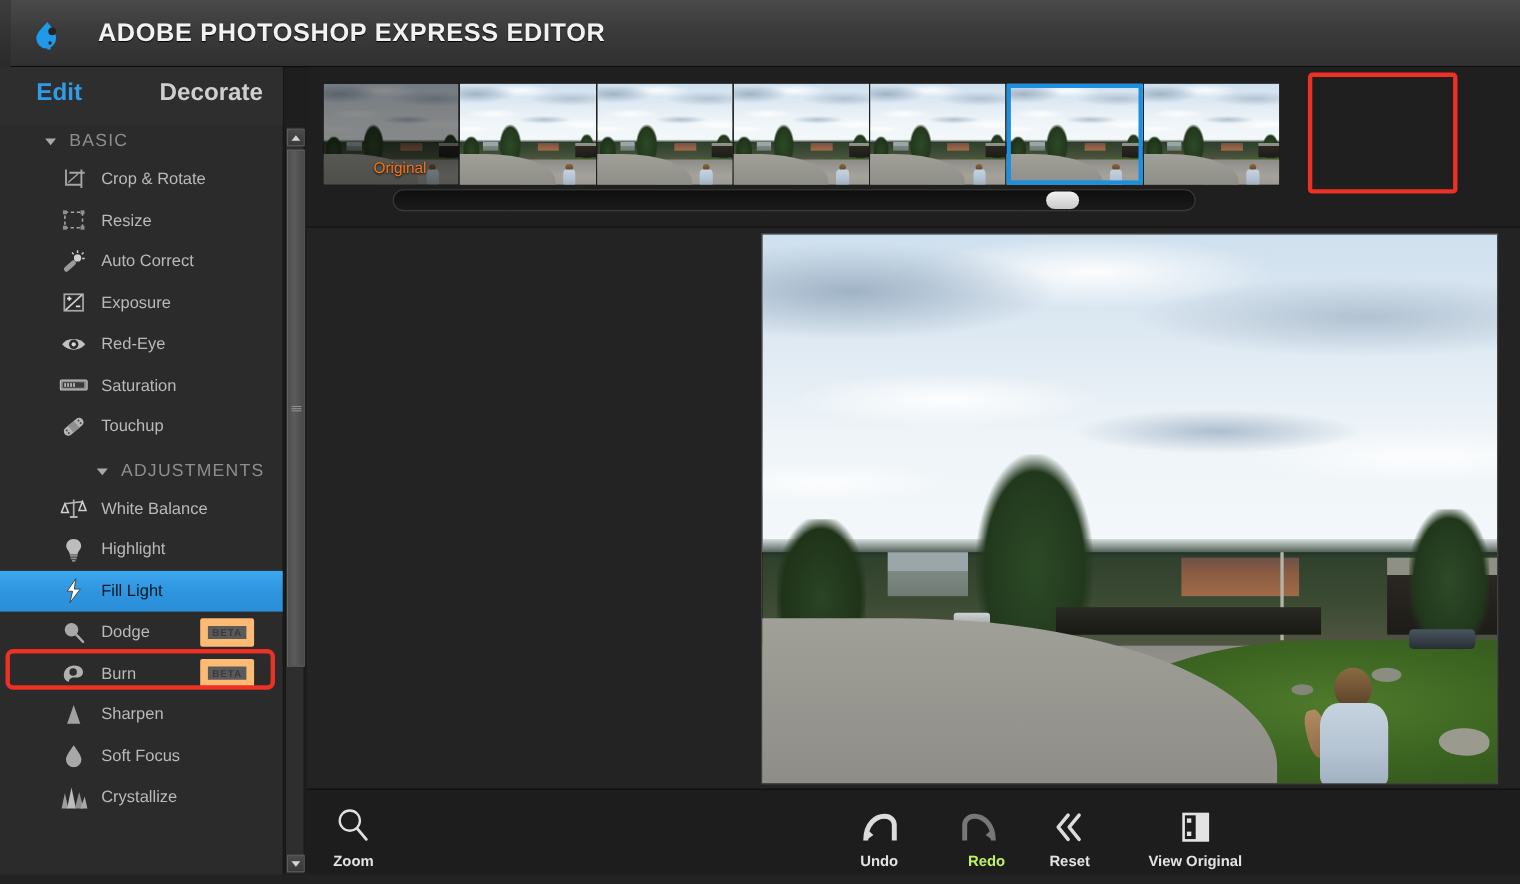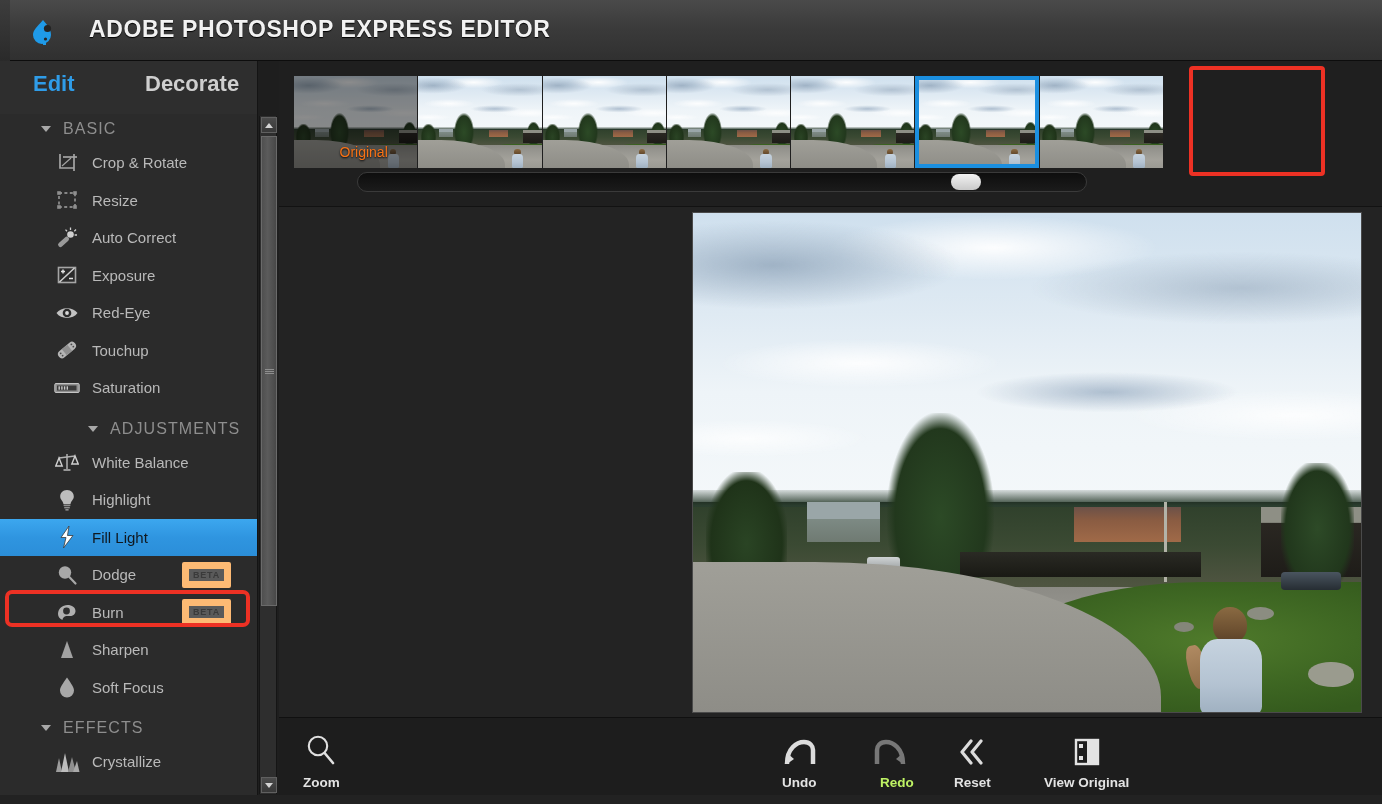--- a/index.html
+++ b/index.html
@@ -480,48 +480,48 @@
             <path d="M1.5 9 C6 2.5 18 2.5 22.5 9 C18 15.5 6 15.5 1.5 9 Z" fill="#c2c2c2"></path>
             <circle cx="12" cy="9" r="4.3" fill="#2b2b2b"></circle>
             <circle cx="12" cy="9" r="1.9" fill="#d8d8d8"></circle>
           </svg>
         </span>
         <span class="tool-label">Red-Eye</span>
       </div>
 
       <div class="tool-row">
         <span class="tool-icon">
+          <svg width="26" height="14" viewBox="0 0 26 14">
+            <rect x="0.8" y="2.5" width="24.4" height="9" rx="1.2" fill="#8f8f8f" stroke="#c4c4c4" stroke-width="1"></rect>
+            <rect x="3" y="4.5" width="19.5" height="5" fill="#3a3a3a"></rect>
+            <rect x="4.5" y="5.3" width="1.4" height="3.4" fill="#c9c9c9"></rect>
+            <rect x="7.2" y="5.3" width="1.4" height="3.4" fill="#c9c9c9"></rect>
+            <rect x="9.9" y="5.3" width="1.4" height="3.4" fill="#c9c9c9"></rect>
+            <rect x="12.6" y="5.3" width="1.4" height="3.4" fill="#c9c9c9"></rect>
+          </svg>
+        </span>
+        <span class="tool-label">Saturation</span>
+      </div>
+
+      <div class="tool-row">
+        <span class="tool-icon">
           <svg width="24" height="24" viewBox="0 0 24 24">
             <g transform="rotate(-40 12 12)">
               <rect x="1.5" y="8" width="21" height="8" rx="4" fill="#b5b5b5"></rect>
               <rect x="8.5" y="8.2" width="7" height="7.6" fill="#8f8f8f"></rect>
               <circle cx="5" cy="10.5" r="0.9" fill="#4a4a4a"></circle>
               <circle cx="5" cy="13.5" r="0.9" fill="#4a4a4a"></circle>
               <circle cx="19" cy="10.5" r="0.9" fill="#4a4a4a"></circle>
               <circle cx="19" cy="13.5" r="0.9" fill="#4a4a4a"></circle>
             </g>
           </svg>
         </span>
         <span class="tool-label">Touchup</span>
       </div>
 
-      <div class="tool-row">
-        <span class="tool-icon">
-          <svg width="26" height="14" viewBox="0 0 26 14">
-            <rect x="0.8" y="2.5" width="24.4" height="9" rx="1.2" fill="#8f8f8f" stroke="#c4c4c4" stroke-width="1"></rect>
-            <rect x="3" y="4.5" width="19.5" height="5" fill="#3a3a3a"></rect>
-            <rect x="4.5" y="5.3" width="1.4" height="3.4" fill="#c9c9c9"></rect>
-            <rect x="7.2" y="5.3" width="1.4" height="3.4" fill="#c9c9c9"></rect>
-            <rect x="9.9" y="5.3" width="1.4" height="3.4" fill="#c9c9c9"></rect>
-            <rect x="12.6" y="5.3" width="1.4" height="3.4" fill="#c9c9c9"></rect>
-          </svg>
-        </span>
-        <span class="tool-label">Saturation</span>
-      </div>
-
       <div class="group-header" style="margin-top:7px;margin-left:47px;">
         <span class="group-arrow"></span>
         <span class="group-label">ADJUSTMENTS</span>
       </div>
 
       <div class="tool-row">
         <span class="tool-icon">
           <svg width="24" height="20" viewBox="0 0 24 20">
             <path d="M12 2 L12 17" stroke="#b3b3b3" stroke-width="1.5"></path>
             <path d="M4 6 L20 4" stroke="#b3b3b3" stroke-width="1.5"></path>
@@ -587,24 +587,20 @@
 
       <div class="tool-row">
         <span class="tool-icon">
           <svg width="18" height="22" viewBox="0 0 18 22">
             <path d="M9 1.5 C4.5 8 2 11.5 2 14.5 A7 7 0 0 0 16 14.5 C16 11.5 13.5 8 9 1.5 Z" fill="#a8a8a8"></path>
           </svg>
         </span>
         <span class="tool-label">Soft Focus</span>
       </div>
 
-      <div class="group-header" style="margin-top:7px;">
-        <span class="group-arrow"></span>
-        <span class="group-label">EFFECTS</span>
-      </div>
 
       <div class="tool-row">
         <span class="tool-icon">
           <svg width="26" height="22" viewBox="0 0 26 22">
             <path d="M2 21 L5 7 L8 21 Z" fill="#9d9d9d"></path>
             <path d="M7 21 L11 2 L15 21 Z" fill="#bdbdbd"></path>
             <path d="M14 21 L18 6 L22 21 Z" fill="#8f8f8f"></path>
             <path d="M19 21 L23 10 L25.5 21 Z" fill="#a9a9a9"></path>
           </svg>
         </span>

